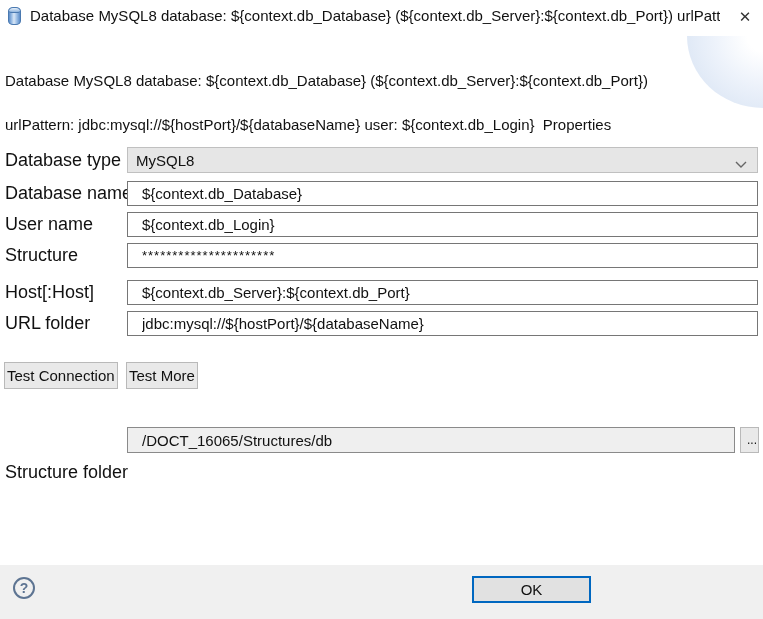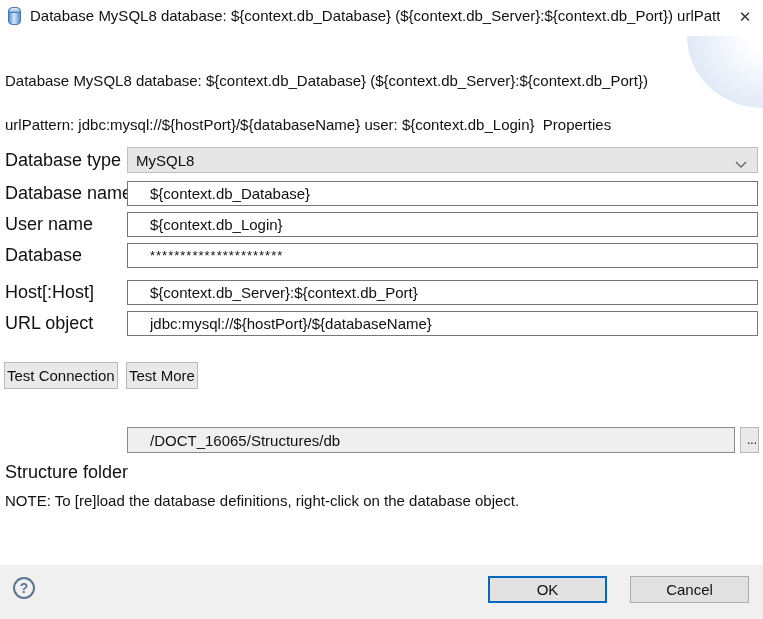--- a/index.html
+++ b/index.html
@@ -29,35 +29,35 @@
     line-height:22px; white-space:pre-wrap; color:#111; }
   
   .row { position:absolute; left:0; width:763px; }
   .row-label { position:absolute; left:5px; font-size:18px; color:#111; line-height:25px; }
   .combo { position:absolute; left:127px; top:0; width:631px; height:26px;
     background:#e6e6e6; border:1px solid #c0c0c0; display:flex; align-items:center;
     padding:11px 8px; font-size:15px; color:#111; }
   .combo .chev { position:absolute; right:10px; top:7px; }
   .tinput { position:absolute; left:127px; top:0; width:631px; height:25px;
     border:1px solid #767676; background:#ffffff; font-family:"Liberation Sans", sans-serif;
-    font-size:15px; color:#111; padding:0 22px; outline:none; }
+    font-size:15px; color:#111; padding:0 14px; outline:none; }
   .tinput.gray { background:#efefef; border-color:#8a8a8a; }
   .btn { display:inline-block; background:#e9e9e9; border:1px solid #b9b9b9;
     font-family:"Liberation Sans", sans-serif; font-size:15px; color:#111;
     padding:3px 2px; height:27px; }
   .browse-btn { position:absolute; left:740px; top:0; width:19px; height:26px;
     background:#e9e9e9; border:1px solid #b9b9b9; font-size:12px; line-height:22px;
     text-align:center; color:#111; }
   .note { position:absolute; left:5px; top:492px; font-size:15px; color:#111; }
   
   .footer { position:absolute; left:0; top:565px; width:763px; height:54px; background:#f0f0f0; }
   .help-circle { position:absolute; left:13px; top:12px; width:22px; height:22px;
     border:2px solid #5d7492; border-radius:50%; color:#5d7492; font-size:14px; font-weight:bold;
     display:flex; align-items:center; justify-content:center; }
-  .ok-btn { position:absolute; left:488px; top:11px; width:119px; height:27px;
+  .ok-btn { position:absolute; left:472px; top:11px; width:119px; height:27px;
     background:#e1e1e1; border:2px solid var(--accent,#0067c0); font-size:15px; color:#111;
     font-family:"Liberation Sans", sans-serif; }
   .cancel-btn { position:absolute; left:630px; top:11px; width:119px; height:27px;
     background:#e1e1e1; border:1px solid #adadad; font-size:15px; color:#111;
     font-family:"Liberation Sans", sans-serif; }
 </style>
 </head>
 <body>
 
 <div class="dialog">
@@ -90,46 +90,44 @@
     <div class="row-label">Database name</div>
     <input class="tinput" value="${context.db_Database}" style="">
   </div>
 
   <div class="row" style="top:212px;">
     <div class="row-label">User name</div>
     <input class="tinput" value="${context.db_Login}" style="">
   </div>
 
   <div class="row" style="top:243px;">
-    <div class="row-label">Database</div>
+    <div class="row-label">Structure</div>
     <input class="tinput" style="font-size: 13px; letter-spacing: 1px;" value="**********************">
   </div>
 
   <div class="row" style="top:280px;">
     <div class="row-label">Host[:Host]</div>
     <input class="tinput" value="${context.db_Server}:${context.db_Port}" style="">
   </div>
 
   <div class="row" style="top:311px;">
-    <div class="row-label">URL object</div>
+    <div class="row-label">URL folder</div>
     <input class="tinput" value="jdbc:mysql://${hostPort}/${databaseName}" style="">
   </div>
 
   <div class="row" style="top:362px; left:4px;">
     <button class="btn">Test Connection</button>
     <button class="btn" style="margin-left:4px;">Test More</button>
   </div>
 
   <div class="row" style="top:427px;">
     <div class="row-label" style="line-height:26px;margin-top:32px;">Structure folder</div>
     <input class="tinput gray" style="width: 608px; height: 26px;" value="/DOCT_16065/Structures/db">
     <button class="browse-btn">...</button>
   </div>
 
-  <div class="note">NOTE: To [re]load the database definitions, right-click on the database object.</div>
 
   <div class="footer">
     <div class="help-circle">?</div>
     <button class="ok-btn">OK</button>
-    <button class="cancel-btn">Cancel</button>
   </div>
 
 </div>
 
 </body></html>

